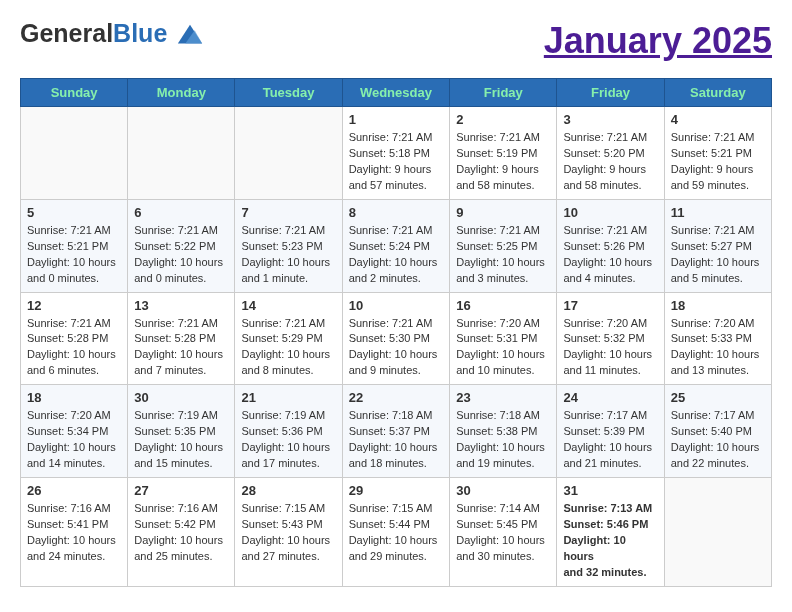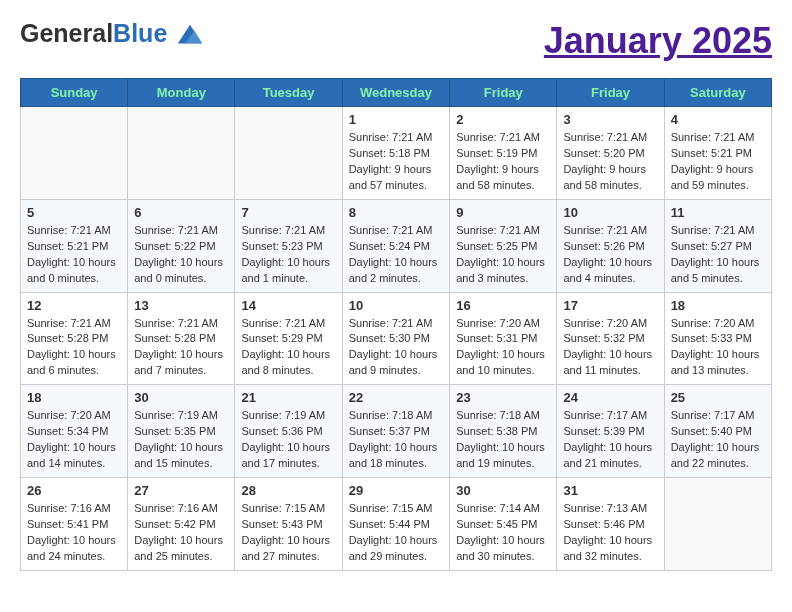--- a/index.html
+++ b/index.html
@@ -336,21 +336,21 @@
         </td>
         <td>
           <span class="day-number">30</span>
           <div class="day-info" style="white-space: pre-line;">Sunrise: 7:14 AM
 Sunset: 5:45 PM
 Daylight: 10 hours
 and 30 minutes.</div>
         </td>
         <td>
           <span class="day-number">31</span>
-          <div class="day-info" style="white-space: pre-line;">Sunrise: 7:13 AM
+          <div class="day-info" style="white-space: pre-line; font-weight: bold;">Sunrise: 7:13 AM
 Sunset: 5:46 PM
 Daylight: 10 hours
 and 32 minutes.</div>
         </td>
         <td class="empty"></td>
       </tr>
     </tbody>
 </table>
 
 </body></html>

